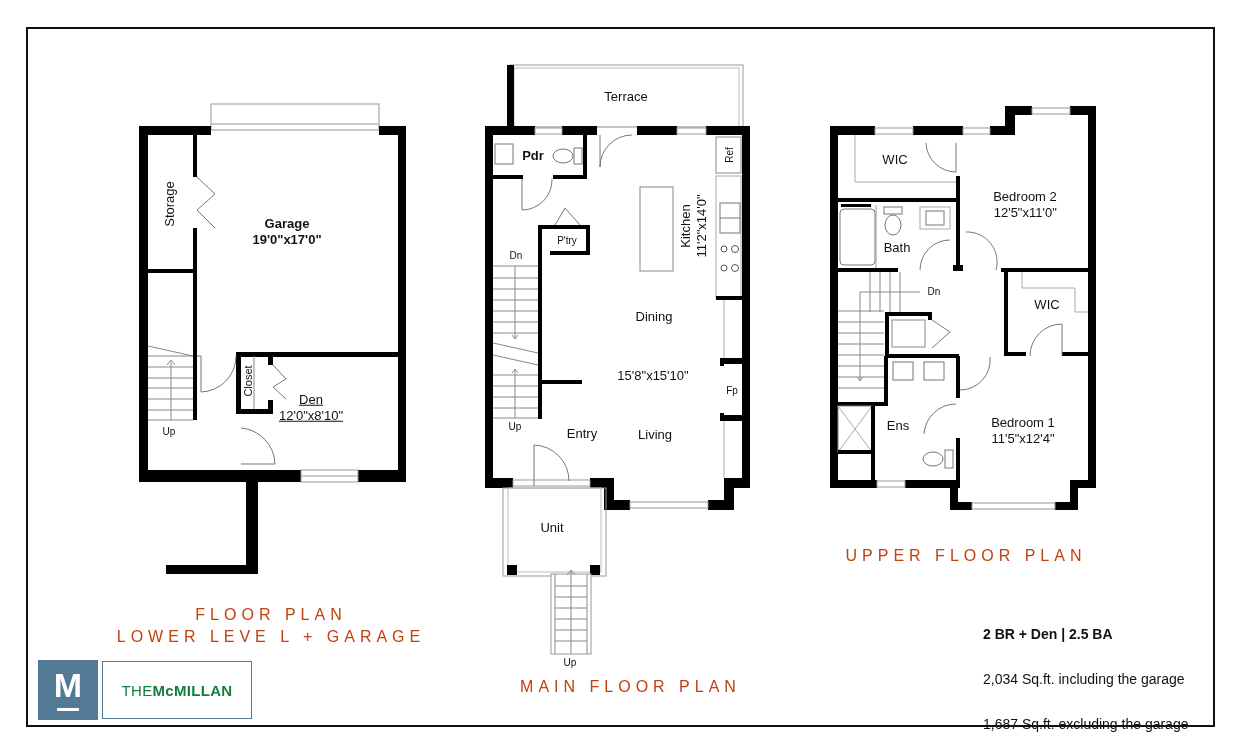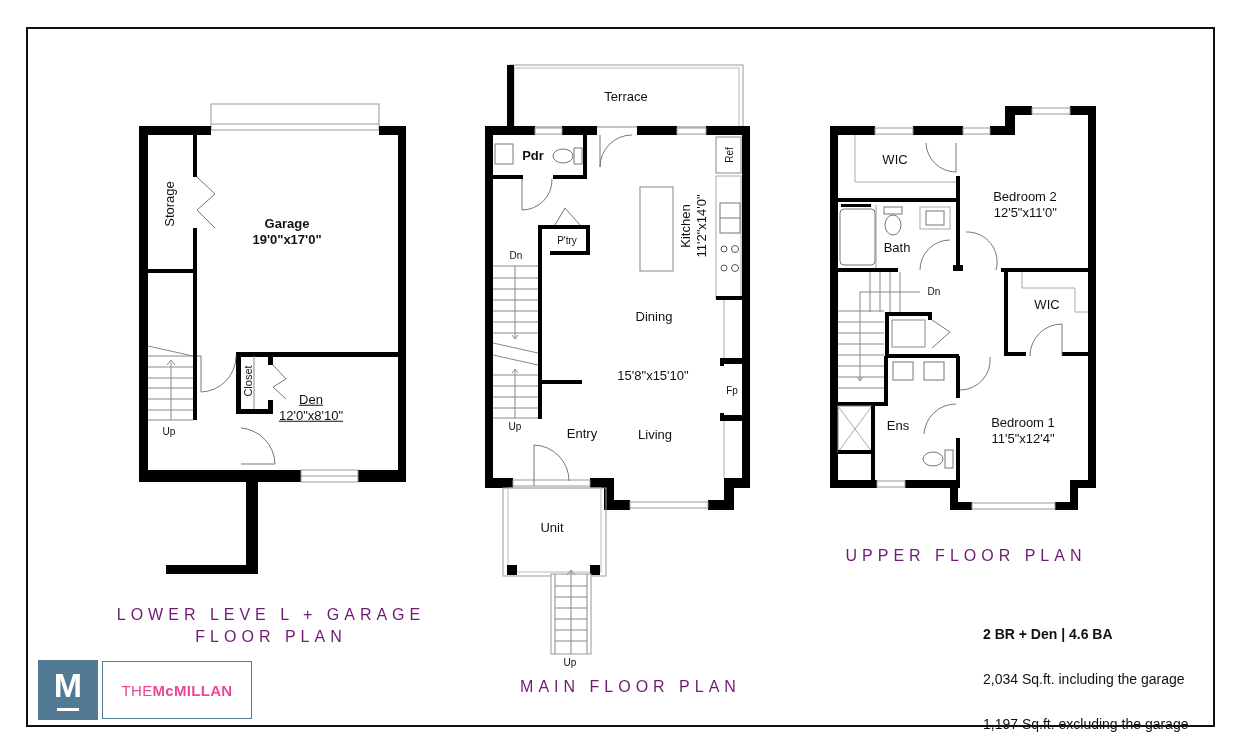--- a/index.html
+++ b/index.html
@@ -5,31 +5,31 @@
   html, body { margin: 0; padding: 0; background: #ffffff; }
   body { width: 1240px; height: 753px; position: relative; overflow: hidden;
          font-family: "Liberation Sans", sans-serif; color: #111; }
   .frame { position: absolute; left: 26px; top: 27px; width: 1189px; height: 700px;
            border: 2px solid #111; box-sizing: border-box; }
   svg.plans { position: absolute; left: 0; top: 0; width: 1240px; height: 753px; }
   .lbl { position: absolute; font-size: 13px; color: #111; white-space: nowrap;
          transform: translate(-50%, -50%); text-align: center; line-height: 1.25; }
   .lbl.sm { font-size: 10px; }
   .lbl.vert { transform: translate(-50%, -50%) rotate(-90deg); }
-  .plan-title { position: absolute; font-size: 16px; letter-spacing: 5px; color: #701a75;
+  .plan-title { position: absolute; font-size: 16px; letter-spacing: 5px; color: #c2410c;
                 text-align: center; transform: translateX(-50%); white-space: nowrap; line-height: 1.35; }
   .logo-box { position: absolute; left: 38px; top: 660px; width: 60px; height: 60px;
               background: #537a94; }
   .logo-m { position: absolute; left: 0; top: 6px; width: 60px; text-align: center;
             color: #fff; font-weight: bold; font-size: 34px; font-family: "Liberation Sans", sans-serif; }
   .logo-bar { position: absolute; left: 19px; top: 48px; width: 22px; height: 3px; background: #fff; }
   .logo-name { position: absolute; left: 102px; top: 661px; width: 150px; height: 58px;
                border: 1.5px solid #537a94; box-sizing: border-box;
                display: flex; align-items: center; justify-content: center;
-               color: #ec4899; font-size: 15px; letter-spacing: 0.3px; }
+               color: #15803d; font-size: 15px; letter-spacing: 0.3px; }
   .logo-name b { }
   .unit { position: absolute; left: 983px; top: 626px; }
   .unit-title { font-size: 29px; font-weight: bold; line-height: 32px; }
   .unit-sub { font-size: 14px; font-weight: bold; line-height: 17px; }
   .unit-line { font-size: 14px; line-height: 17px; margin-top: 28px; }
 </style>
 </head>
 <body>
 
 <div class="frame"></div>
@@ -284,22 +284,22 @@
   <div>Garage</div>
   <div>19'0"x17'0"</div>
 </div>
 <div class="lbl vert" style="left:249px; top:381px; font-size:11px;">Closet</div>
 <div class="lbl" style="left:311px; top:408px;text-decoration:underline;">
   <div>Den</div>
   <div>12'0"x8'10"</div>
 </div>
 <div class="lbl sm" style="left:169px; top:432px;">Up</div>
 <div class="plan-title" style="left:271px; top:604px;">
+  <div>FLOOR PLAN</div>
   <div>LOWER LEVE L + GARAGE</div>
-  <div>FLOOR PLAN</div>
 </div>
 
 <div class="lbl" style="left:626px; top:97px;">Terrace</div>
 <div class="lbl" style="left:533px; top:156px;font-weight:bold;">Pdr</div>
 <div class="lbl vert sm" style="left:730px; top:155px;">Ref</div>
 <div class="lbl vert" style="left:694px; top:226px;">
   <div>Kitchen</div>
   <div>11'2"x14'0"</div>
 </div>
 <div class="lbl sm" style="left:567px; top:241px;">P'try</div>
@@ -332,16 +332,16 @@
 <div class="logo-box">
   <div class="logo-m">M</div>
   <div class="logo-bar"></div>
 </div>
 <div class="logo-name">
   <span>THE</span>
   <b>McMILLAN</b>
 </div>
 
 <div class="unit">
-  <div class="unit-sub">2 BR + Den | 4.6 BA</div>
+  <div class="unit-sub">2 BR + Den | 2.5 BA</div>
   <div class="unit-line">2,034 Sq.ft. including the garage</div>
-  <div class="unit-line">1,197 Sq.ft. excluding the garage</div>
+  <div class="unit-line">1,687 Sq.ft. excluding the garage</div>
 </div>
 
 </body></html>

